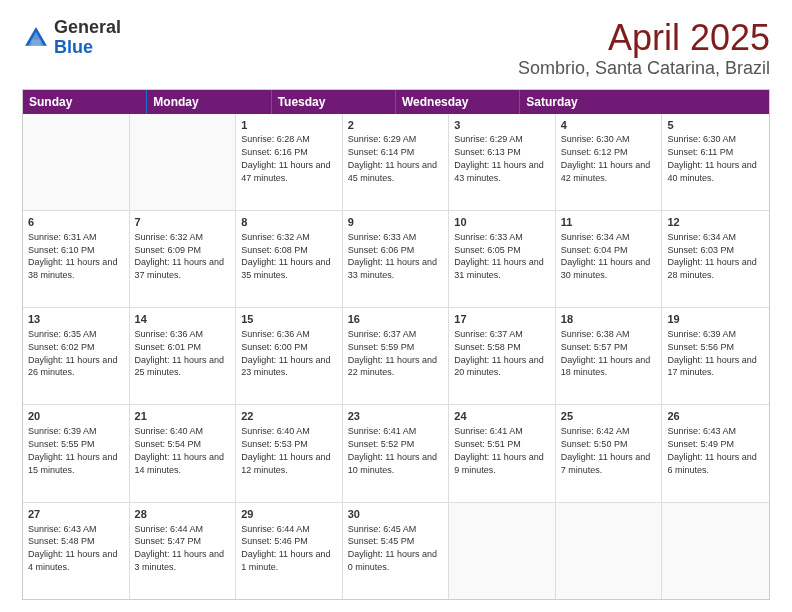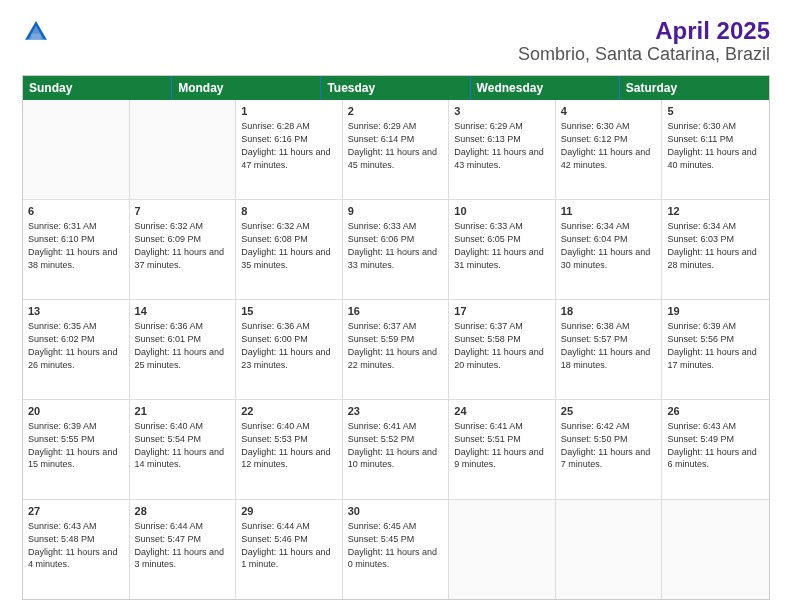--- a/index.html
+++ b/index.html
@@ -36,39 +36,39 @@
     .logo-general { color: #333; }
     .logo-blue { color: #1565c0; }
     .logo-icon {
       width: 28px;
       height: 28px;
     }
     .title-block {
       text-align: right;
     }
     .month-title {
-      font-size: 24px;
-      font-weight: bold;
-      color: #4c1d95;
+      font-size: 36px;
+      font-weight: normal;
+      color: #7f1d1d;
       line-height: 1.1;
     }
     .subtitle {
       font-size: 18px;
       color: #555;
     }
     .calendar {
       flex: 1;
       display: flex;
       flex-direction: column;
       border: 1px solid #ccc;
     }
     .cal-header-row {
       display: grid;
-      grid-template-columns: repeat(5, 1fr);
-      background: #15803d;
+      grid-template-columns: repeat(6, 1fr);
+      background: #701a75;
     }
     .cal-header-cell {
       color: #fff;
       font-size: 12px;
       font-weight: bold;
       padding: 5px 6px;
       text-align: left;
       border-right: 1px solid #1a72cc;
     }
     .cal-header-cell:last-child { border-right: none; }
@@ -110,20 +110,24 @@
 <body>
 
 <div class="page">
   <div class="header">
     <div class="logo">
       <svg class="logo-icon" viewBox="0 0 36 36">
         <polygon points="18,4 32,28 4,28" fill="#1565c0"></polygon>
         <polygon points="18,10 28,28 8,28" fill="#fff" opacity="0.3"></polygon>
         <rect x="12" y="20" width="12" height="8" fill="#fff" opacity="0.2"></rect>
       </svg>
+      <div class="logo-text">
+        <div class="logo-general">General</div>
+        <div class="logo-blue">Blue</div>
+      </div>
     </div>
     <div class="title-block">
       <div class="month-title">April 2025</div>
       <div class="subtitle">Sombrio, Santa Catarina, Brazil</div>
     </div>
   </div>
 
   <div class="calendar">
     <div class="cal-header-row">
     <div class="cal-header-cell">Sunday</div>

